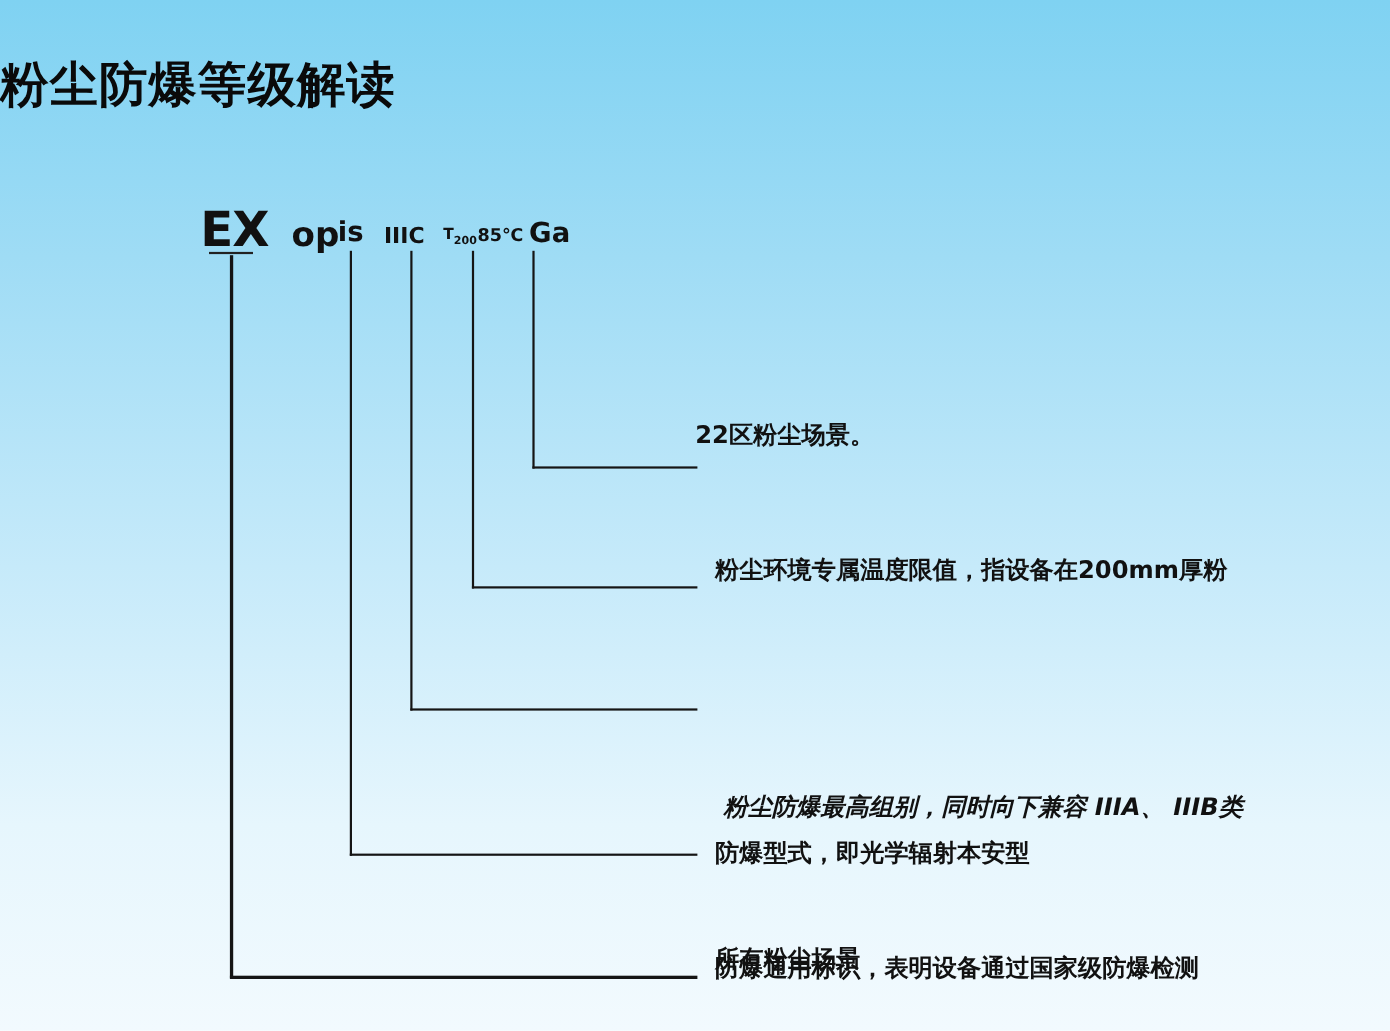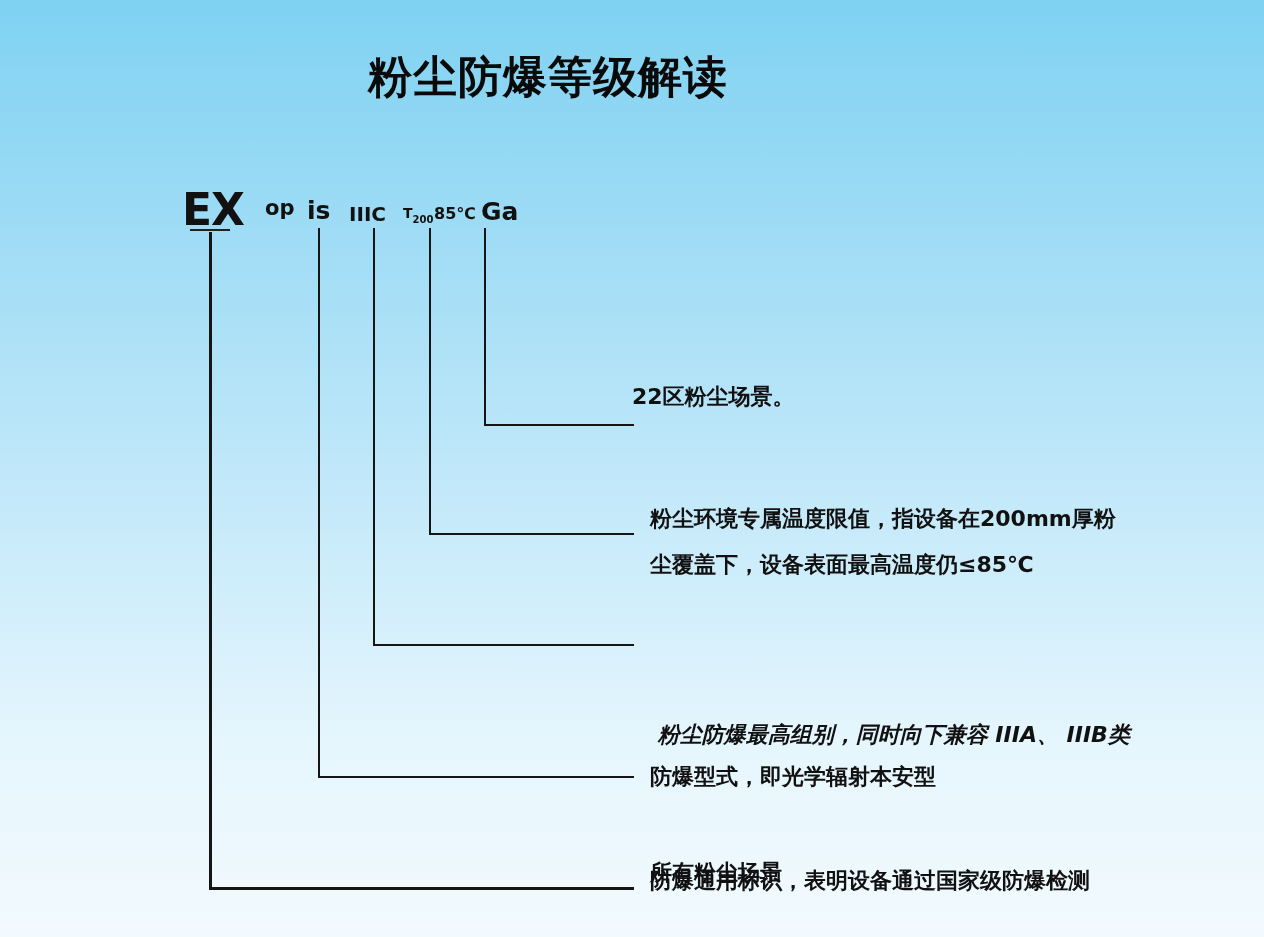--- a/index.html
+++ b/index.html
@@ -3,27 +3,27 @@
 <meta charset="utf-8">
 <style>
   html, body { margin: 0; padding: 0; }
   body {
     width: 1264px; height: 937px; overflow: hidden; position: relative;
     background: linear-gradient(180deg, #7fd2f2 0%, #9fdcf5 25%, #c6eafa 55%, #e6f6fd 80%, #f2fafe 100%);
     font-family: "DejaVu Sans", sans-serif;
     color: #111;
   }
   .title {
-    position: absolute; left: 0; width: 1096px; top: 48px; text-align: center;
+    position: absolute; left: 0; width: 1096px; top: 48px; text-align: left;
     font-size: 44px; font-weight: 900; letter-spacing: 1px; color: #0a0a0a;
   }
   .mark { position: absolute; top: 188px; font-weight: 700; color: #111; white-space: nowrap; }
   .m-ex { left: 182px; top: 184px; font-size: 44px; font-weight: 900; letter-spacing: -1px; }
   .m-ex-underline { position: absolute; left: 190px; top: 229px; width: 40px; height: 2px; background: #222; }
-  .m-op { left: 265px; top: 196px; font-size: 21px; text-align: center; }
+  .m-op { left: 265px; top: 196px; font-size: 31px; text-align: center; }
   .m-is { left: 307px; top: 196px; font-size: 25px; }
   .m-iiic { left: 349px; top: 202px; font-size: 20px; }
   .m-t { left: 403px; top: 205px; font-size: 14px; }
   .m-t sub { font-size: 10px; vertical-align: -5px; }
   .m-85 { left: 434px; top: 204px; font-size: 16px; }
   .m-ga { left: 481px; top: 197px; font-size: 25px; }
   .line { position: absolute; background: #151515; }
   .desc {
     position: absolute; font-size: 22px; font-weight: 700; line-height: 46px; color: #111;
     white-space: nowrap;
@@ -59,21 +59,20 @@
 
 <div class="line" style="left:484px; top:228px; width:2px; height:198px;"></div>
 <div class="line" style="left:484px; top:424px; width:150px; height:2px;"></div>
 
 <div class="desc" style="left:632px; top:374px;">
   <div>22区粉尘场景。</div>
 </div>
 
 <div class="desc" style="left:650px; top:496px;">
   <div>粉尘环境专属温度限值，指设备在200mm厚粉</div>
-  <div>尘覆盖下，设备表面最高温度仍≤85℃</div>
 </div>
 
 <div class="desc" style="left:650px; top:620px; white-space: pre;">
   <div style="white-space: pre; font-style: italic;"> 粉尘防爆最高组别，同时向下兼容 IIIA、 IIIB类</div>
   <div>所有粉尘场景</div>
 </div>
 
 <div class="desc" style="left:650px; top:754px;">
   <div>防爆型式，即光学辐射本安型</div>
 </div>

